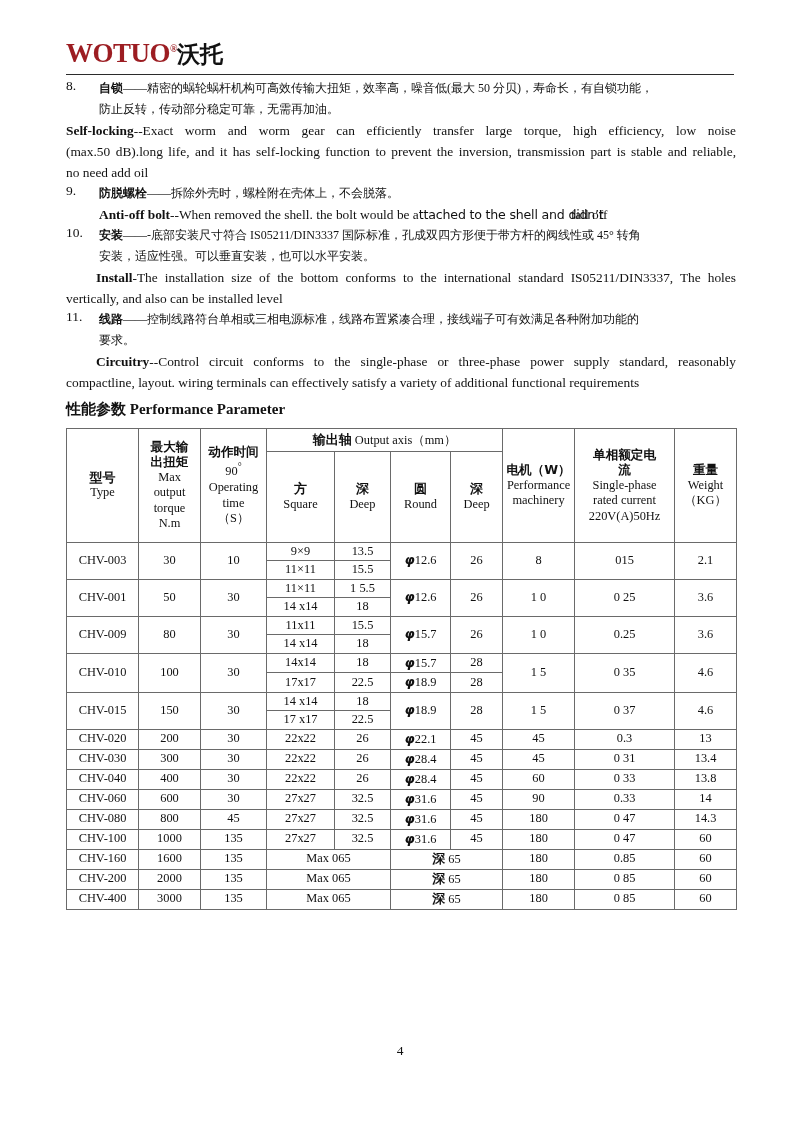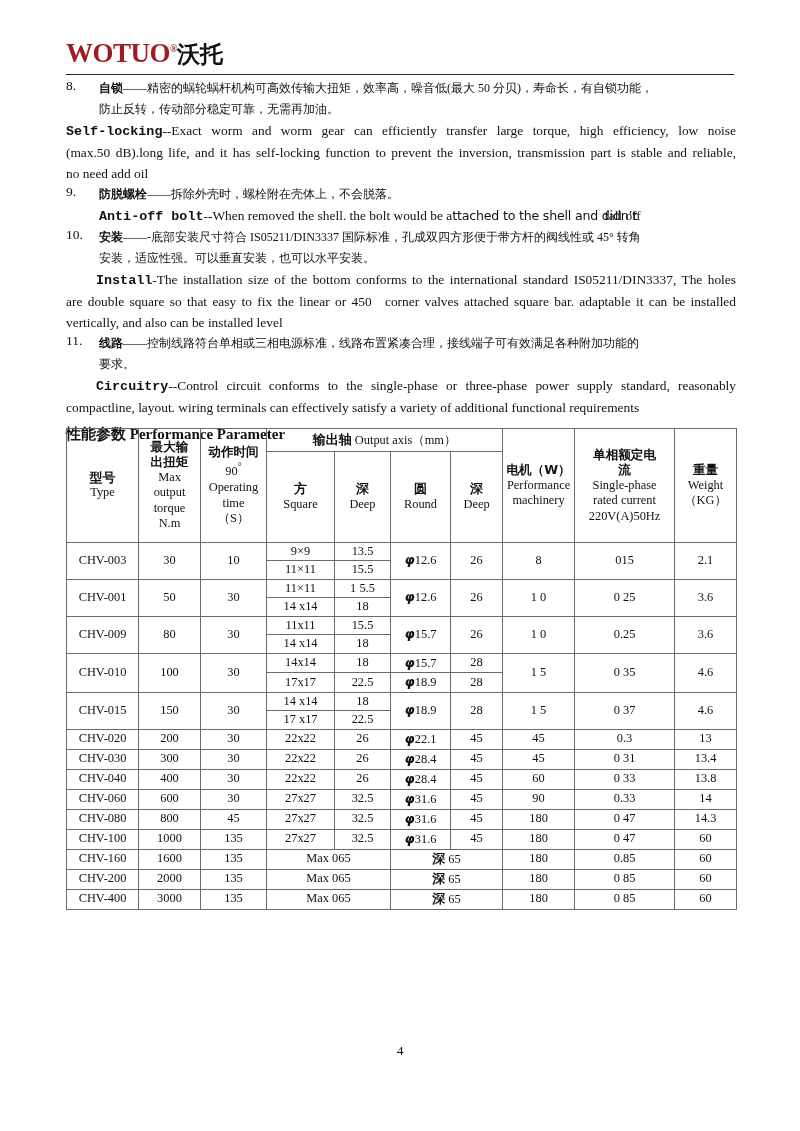--- a/index.html
+++ b/index.html
@@ -105,21 +105,21 @@
     font-family: "Liberation Serif", "DejaVu Serif", serif;
     font-size: 13.4px;
     line-height: 21px;
     text-align: justify;
   }
   .en-just {
     text-align: justify;
     text-align-last: justify;
   }
   .en-left { text-align: left; }
-  .en-line b { font-weight: bold; font-family: Liberation Mono, monospace; }
+  .en-line b { font-weight: bold; }
 
   .sec-title {
     font-size: 15px;
     line-height: 22px;
     font-weight: bold;
     margin-top: 5px;
   }
   .sec-title .cn-t {
     font-family: "DejaVu Sans", "Liberation Sans", sans-serif;
     font-size: 15px;
@@ -237,21 +237,20 @@
       <div class="en-line en-left" style="padding-left:33px;"><b>Anti-off bolt</b><span>--When removed the shell. the bolt would be a</span><span class="overlap-wrap"><span class="overlap-front">ttached to the shell and didn’t</span><span class="overlap-back">fall off</span></span></div>
     </div>
 
     <div class="item">
       <div class="li-row">
         <span class="num">10.</span>
         <div class="cn-line indent-1"><b>安装</b><span>——-底部安装尺寸符合 IS05211/DIN3337 国际标准，孔成双四方形便于带方杆的阀线性或 45° 转角</span></div>
       </div>
       <div class="cn-line indent-1">安装，适应性强。可以垂直安装，也可以水平安装。</div>
       <div class="en-line en-just" style="text-indent:30px;"><b>Install</b><span>-The installation size of the bottom conforms to the international standard IS05211/DIN3337, The holes</span></div>
-      <div class="en-line en-just">are double square so that easy to fix the linear or 450 corner valves attached square bar. adaptable it can be installed</div>
       <div class="en-line en-left">vertically, and also can be installed level</div>
     </div>
 
     <div class="item">
       <div class="li-row">
         <span class="num">11.</span>
         <div class="cn-line indent-1"><b>线路</b><span>——控制线路符台单相或三相电源标准，线路布置紧凑合理，接线端子可有效满足各种附加功能的</span></div>
       </div>
       <div class="cn-line indent-1">要求。</div>
       <div class="en-line en-just" style="text-indent:30px;"><b>Circuitry</b><span>--Control circuit conforms to the single-phase or three-phase power supply standard, reasonably</span></div>

